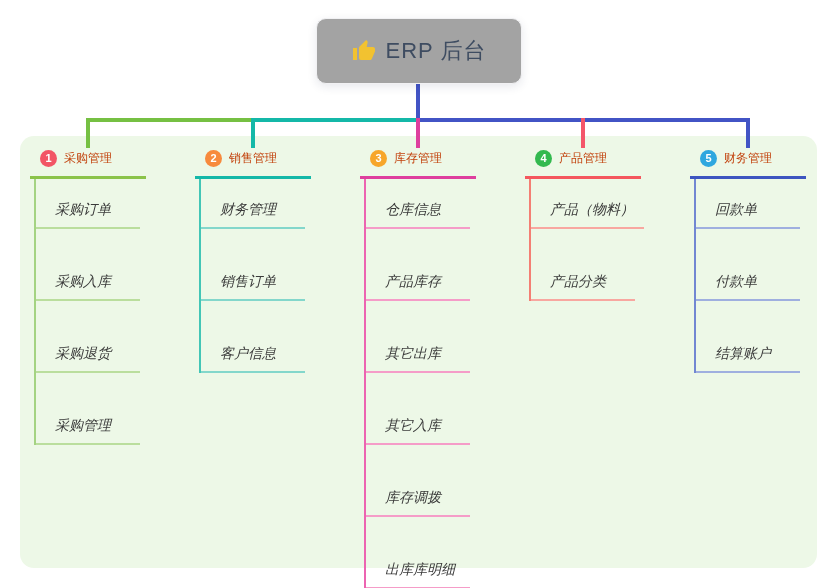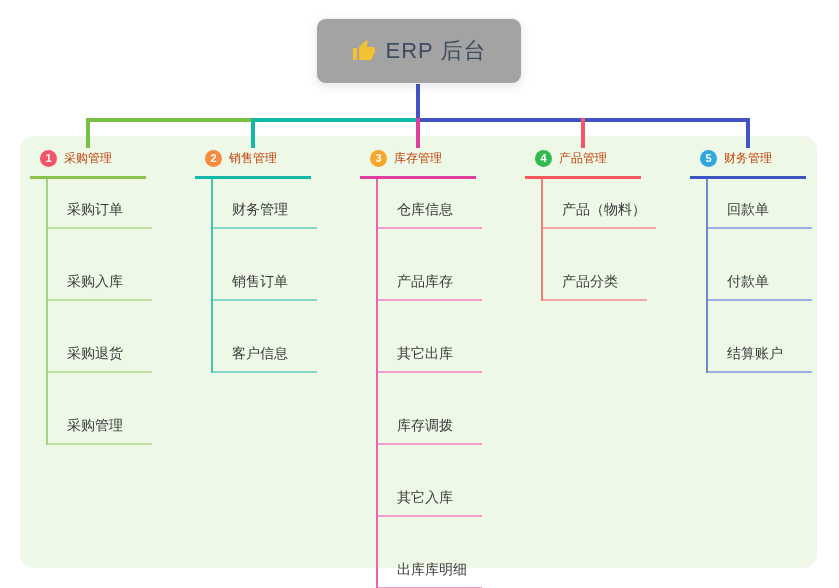--- a/index.html
+++ b/index.html
@@ -44,21 +44,21 @@
     padding:0 8px 6px 10px;
     border-bottom:3px solid var(--main);
   }
   .badge{
     width:17px;height:17px;border-radius:50%;background:var(--badge);
     color:#fff;font-size:11px;font-weight:bold;
     display:flex;align-items:center;justify-content:center;flex:0 0 auto;
   }
   .branch-title{font-size:12px;color:#c2410c;white-space:nowrap;}
   .branch-children{
-    margin-left:16px;border-left:2px solid var(--line);
+    margin-left:4px;border-left:2px solid var(--line);font-style:italic;
   }
   .child{
     box-sizing:border-box;height:72px;
     min-width:104px;width:fit-content;
     display:flex;align-items:flex-end;
     padding:0 10px 8px 19px;
     border-bottom:2px solid var(--light);
     font-size:14px;color:#3a3a3a;white-space:nowrap;
   }
   .child:first-child{height:50px;}
@@ -114,22 +114,22 @@
 
 <div class="branch" style="left: 360px; --badge: #f7a62a; --main: #de3f9e; --line: #ec64b1; --light: #f59cc8;">
   <div class="branch-head">
     <span class="badge">3</span>
     <span class="branch-title">库存管理</span>
   </div>
   <div class="branch-children">
     <div class="child">仓库信息</div>
     <div class="child">产品库存</div>
     <div class="child">其它出库</div>
+    <div class="child">其它入库</div>
     <div class="child">库存调拨</div>
-    <div class="child">其它入库</div>
     <div class="child">出库库明细</div>
   </div>
 </div>
 
 <div class="branch" style="left: 525px; --badge: #33b94f; --main: #f4575e; --line: #f47f74; --light: #f8a7a0;">
   <div class="branch-head">
     <span class="badge">4</span>
     <span class="branch-title">产品管理</span>
   </div>
   <div class="branch-children">

